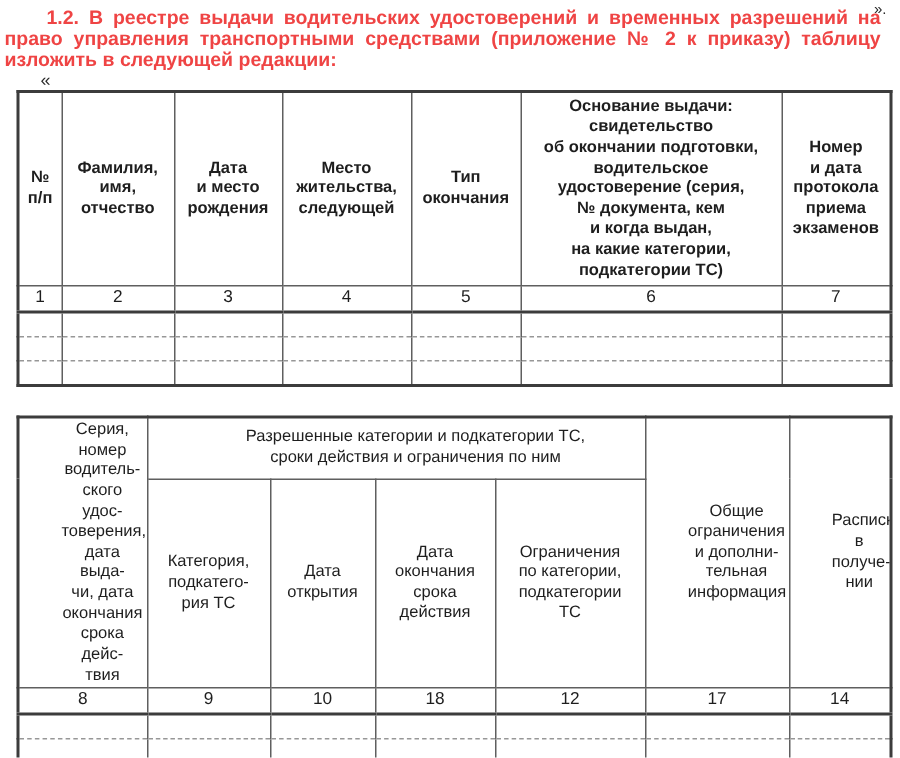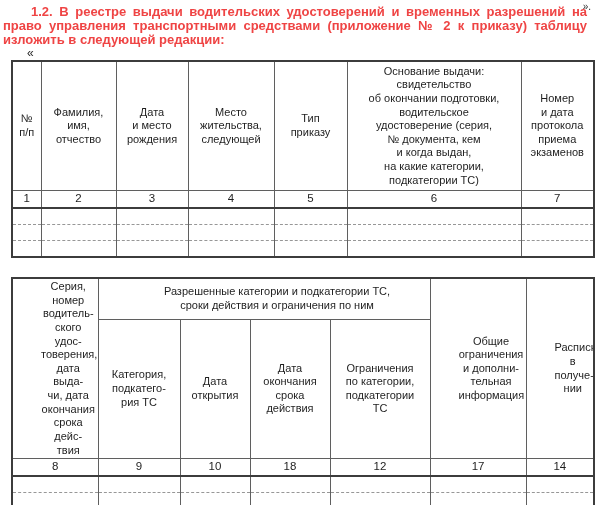--- a/index.html
+++ b/index.html
@@ -49,21 +49,21 @@
     border: 1px solid #5f5f5f;
     text-align: center;
     vertical-align: middle;
     font-size: 11px;
     line-height: 1.24;
     padding: 1px 2px;
     white-space: pre-line;
     overflow: hidden;
     color: #1e1e1e;
   }
-  .t1-head td { height: 126px; }
+  .t1-head td { height: 126px; font-weight: bold; }
   .t2-group td { height: 28px; padding-left: 28px; }
   .t2-sub td { height: 104px; }
   .t2-col8 { line-height: 1.2; }
   .nums td {
     height: 14px;
     font-size: 11.5px;
     border-bottom: 2px solid #3c3c3c;
     line-height: 1;
   }
   .empty td {
@@ -105,21 +105,21 @@
     <td>Фамилия,
 имя,
 отчество</td>
     <td>Дата
 и место
 рождения</td>
     <td>Место
 жительства,
 следующей</td>
     <td>Тип
-приказу</td>
+окончания</td>
     <td>Основание выдачи:
 свидетельство
 об окончании подготовки,
 водительское
 удостоверение (серия,
 № документа, кем
 и когда выдан,
 на какие категории,
 подкатегории ТС)</td>
     <td>Номер

